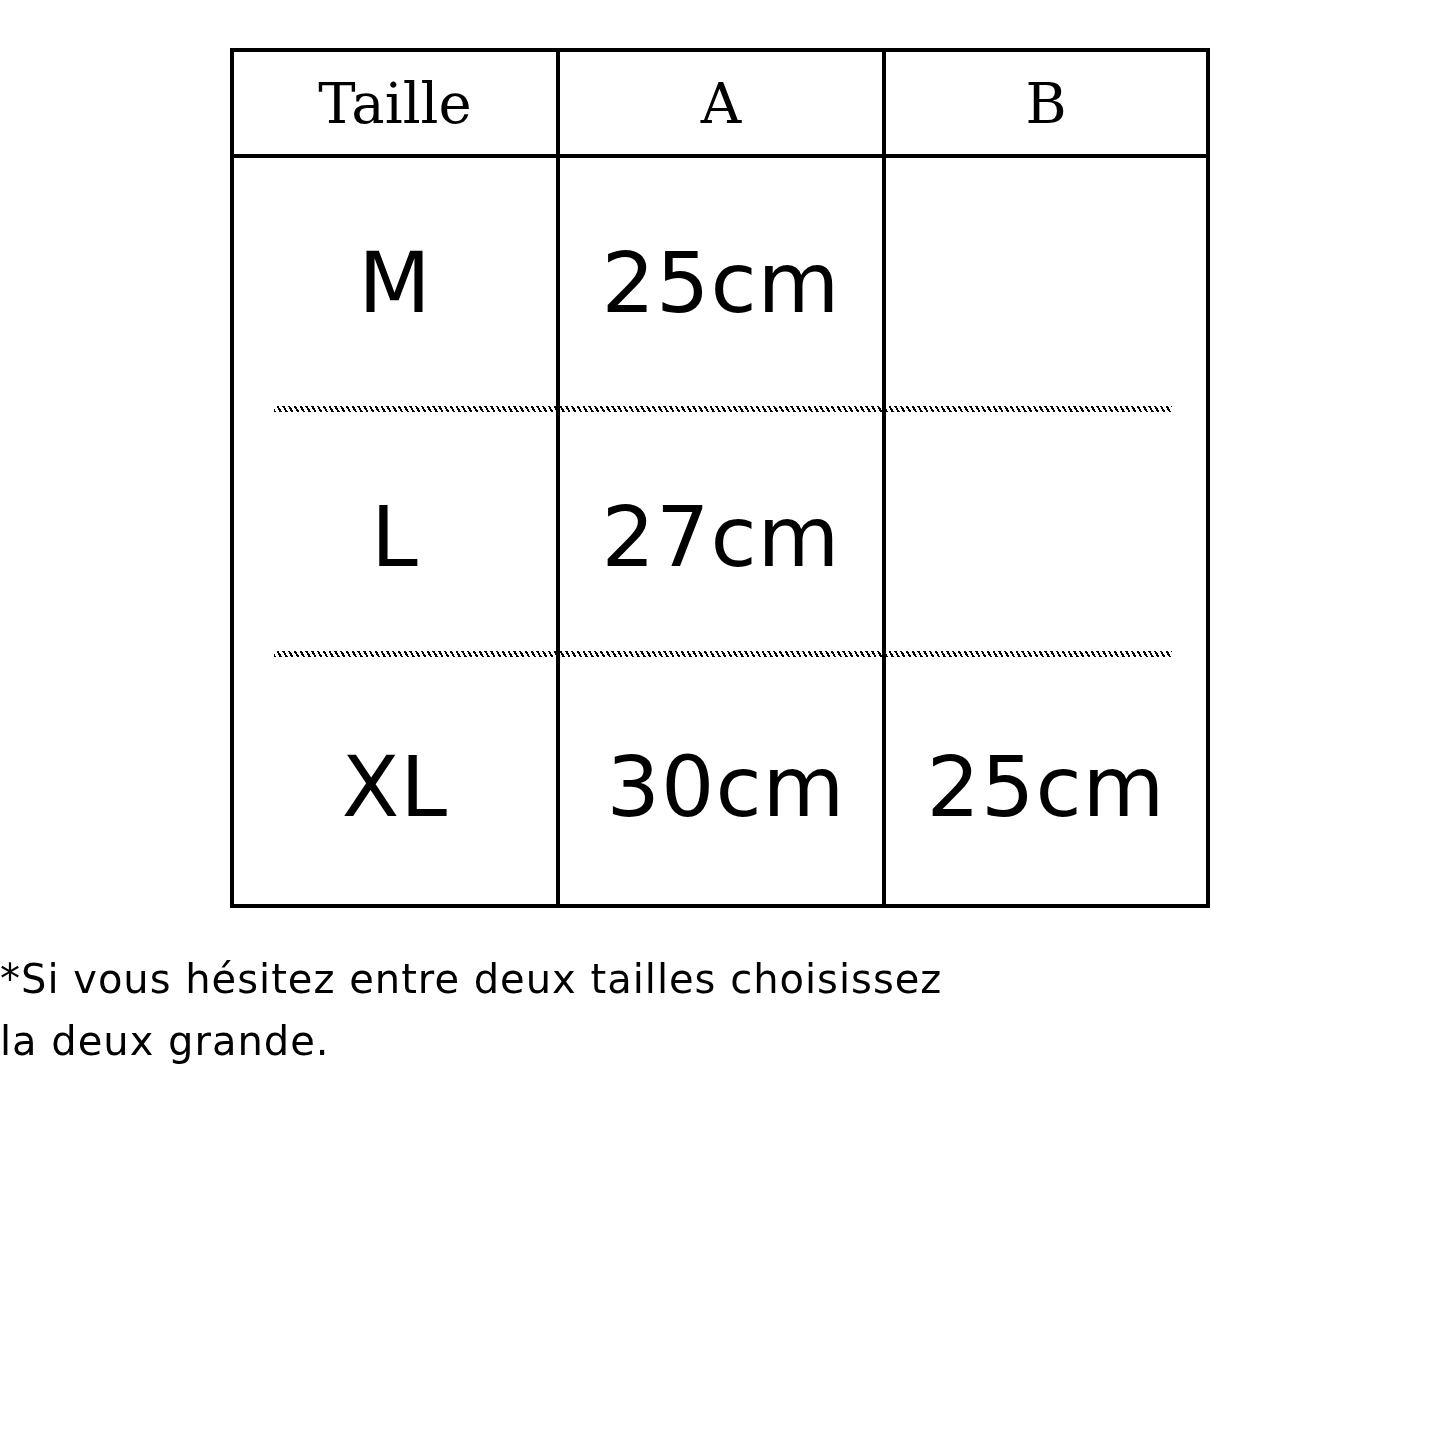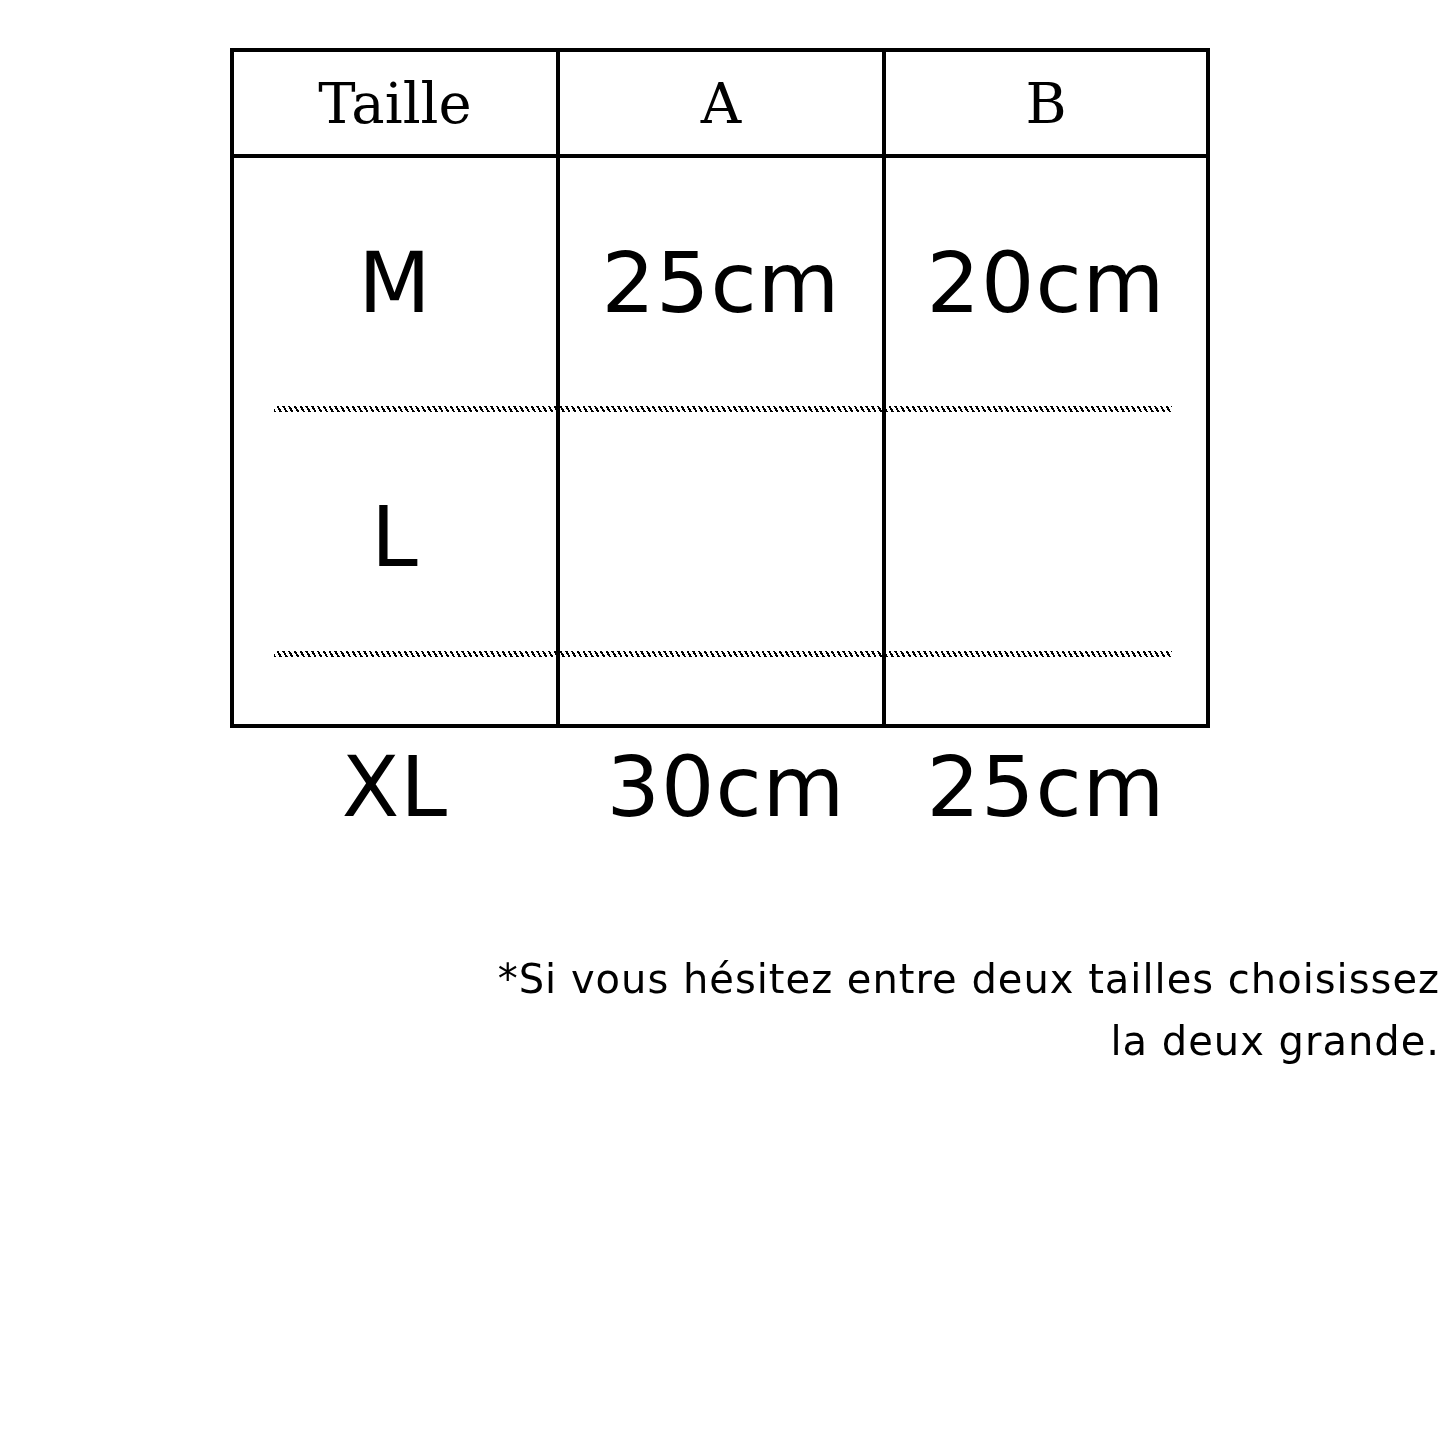--- a/index.html
+++ b/index.html
@@ -1,52 +1,52 @@
 <!DOCTYPE html>
 <html><head>
 <meta charset="utf-8">
 <style>
   html, body { margin: 0; padding: 0; background: #ffffff; }
   body { width: 1440px; height: 1440px; position: relative; overflow: hidden;
          font-family: "DejaVu Sans", sans-serif; color: #000; }
-  .table { position: absolute; left: 230px; top: 48px; width: 980px; height: 680px;
+  .table { position: absolute; left: 230px; top: 48px; width: 980px; height: 860px;
            box-sizing: border-box; border: 4px solid #000; }
   .vline { position: absolute; top: 0; bottom: 0; width: 4px; background: #000; }
   .hline { position: absolute; left: 0; right: 0; height: 4px; background: #000; }
   .header-cell { position: absolute; top: 0; height: 102px; display: flex;
                  align-items: center; justify-content: center;
                  font-family: "DejaVu Serif", serif; font-size: 56px; }
   .body-cell { position: absolute; height: 250px; display: flex; align-items: center;
                justify-content: center; font-family: "DejaVu Sans", sans-serif;
                font-size: 84px; letter-spacing: 1px; }
   .sep { position: absolute; height: 6px; left: 40px; width: 898px;
          background: repeating-linear-gradient(60deg, #000 0 2px, transparent 2px 5px); }
-  .note { position: absolute; left: 0; width: 1440px; top: 948px; text-align: right;
+  .note { position: absolute; left: 0; width: 1440px; top: 948px; text-align: left;
           font-family: "DejaVu Sans", sans-serif; font-size: 40px; line-height: 62px;
           letter-spacing: 1px; }
 </style>
 </head>
 <body>
 
 <div class="table">
   <div class="vline" style="left:322px"></div>
   <div class="vline" style="left:648px"></div>
   <div class="hline" style="top:102px"></div>
 
   <div class="header-cell" style="left:0;width:322px">Taille</div>
   <div class="header-cell" style="left:326px;width:322px">A</div>
   <div class="header-cell" style="left:652px;width:320px">B</div>
 
   <div class="body-cell" style="left:0;width:322px;top:106px">M</div>
   <div class="body-cell" style="left:326px;width:322px;top:106px">25cm</div>
-  <div class="body-cell" style="left:652px;width:320px;top:106px">20cm</div>
 
   <div class="sep" style="top:354px"></div>
 
   <div class="body-cell" style="left:0;width:322px;top:360px">L</div>
+  <div class="body-cell" style="left:326px;width:322px;top:360px">27cm</div>
 
   <div class="sep" style="top:599px"></div>
 
   <div class="body-cell" style="left:0;width:322px;top:610px">XL</div>
   <div class="body-cell" style="left:331px;width:322px;top:610px">30cm</div>
   <div class="body-cell" style="left:652px;width:320px;top:610px">25cm</div>
 </div>
 
 <div class="note">
   <div>*Si vous hésitez entre deux tailles choisissez</div>

